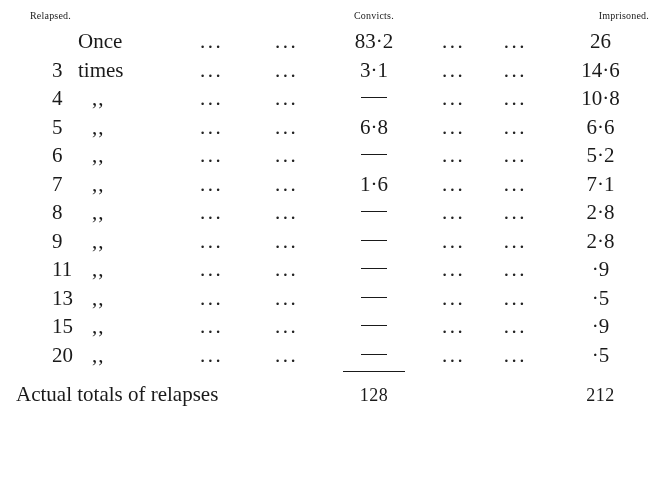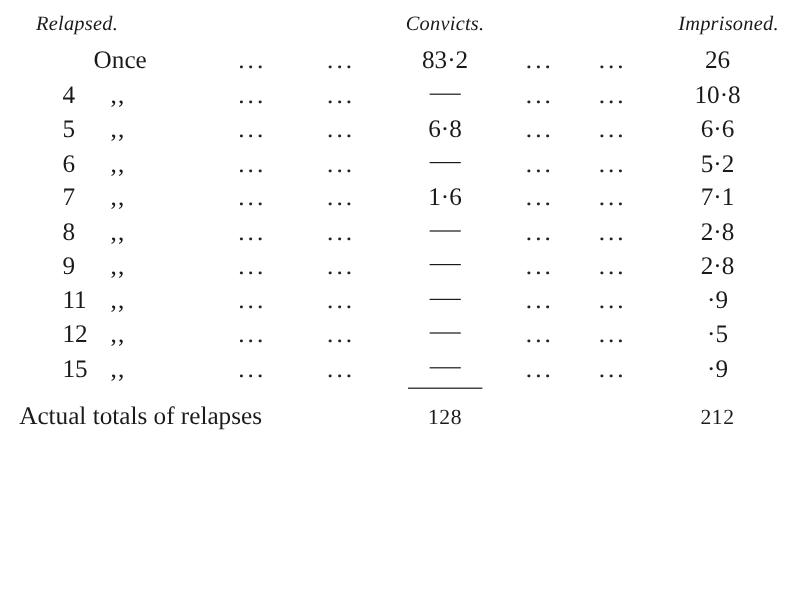--- a/index.html
+++ b/index.html
@@ -35,25 +35,24 @@
   .col-label   { width: 175px; }
   .col-dots1   { width: 80px;  }
   .col-dots2   { width: 85px;  }
   .col-conv    { width: 105px; }
   .col-dots3   { width: 70px;  }
   .col-dots4   { width: 70px;  }
   .col-imp     { width: 120px; }
 
   
   .hdr {
-    font-size: 17px;
+    font-size: 10px;
     letter-spacing: 0.2px;
     padding-bottom: 6px !important;
     white-space: nowrap;
-    font-style: italic;
   }
   .hdr-relapsed {
     text-align: left;
     padding-left: 22px !important;
   }
   .hdr-convicts {
     margin-top: 26px;
   }
   .hdr-imprisoned {
     text-align: right;
@@ -165,20 +164,29 @@
         <tr class="row">
           <td class="lbl"><span class="num"></span><span class="word">Once</span></td>
           <td class="dots">...</td>
           <td class="dots">...</td>
           <td class="val">83·2</td>
           <td class="dots">...</td>
           <td class="dots">...</td>
           <td class="val-imp">26</td>
         </tr>
         <tr class="row">
+          <td class="lbl"><span class="num">3</span><span class="word">times</span></td>
+          <td class="dots">...</td>
+          <td class="dots">...</td>
+          <td class="val">3·1</td>
+          <td class="dots">...</td>
+          <td class="dots">...</td>
+          <td class="val-imp">14·6</td>
+        </tr>
+        <tr class="row">
           <td class="lbl"><span class="num">4</span><span class="ditto">,,</span></td>
           <td class="dots">...</td>
           <td class="dots">...</td>
           <td class="val"><span class="dash"></span></td>
           <td class="dots">...</td>
           <td class="dots">...</td>
           <td class="val-imp">10·8</td>
         </tr>
         <tr class="row">
           <td class="lbl"><span class="num">5</span><span class="ditto">,,</span></td>
@@ -228,36 +236,45 @@
         <tr class="row">
           <td class="lbl"><span class="num">11</span><span class="ditto">,,</span></td>
           <td class="dots">...</td>
           <td class="dots">...</td>
           <td class="val"><span class="dash"></span></td>
           <td class="dots">...</td>
           <td class="dots">...</td>
           <td class="val-imp">·9</td>
         </tr>
         <tr class="row">
-          <td class="lbl"><span class="num">12</span><span class="ditto">,,</span></td>
+          <td class="lbl"><span class="num">13</span><span class="ditto">,,</span></td>
           <td class="dots">...</td>
           <td class="dots">...</td>
           <td class="val"><span class="dash"></span></td>
           <td class="dots">...</td>
           <td class="dots">...</td>
           <td class="val-imp">·5</td>
         </tr>
         <tr class="row">
           <td class="lbl"><span class="num">15</span><span class="ditto">,,</span></td>
           <td class="dots">...</td>
           <td class="dots">...</td>
           <td class="val"><span class="dash"></span></td>
           <td class="dots">...</td>
           <td class="dots">...</td>
           <td class="val-imp">·9</td>
+        </tr>
+        <tr class="row">
+          <td class="lbl"><span class="num">20</span><span class="ditto">,,</span></td>
+          <td class="dots">...</td>
+          <td class="dots">...</td>
+          <td class="val"><span class="dash"></span></td>
+          <td class="dots">...</td>
+          <td class="dots">...</td>
+          <td class="val-imp">·5</td>
         </tr>
       </tbody>
     <tfoot>
       <tr>
         <td class="rule-cell"></td>
         <td class="rule-cell"></td>
         <td class="rule-cell"></td>
         <td class="rule-cell">
             <span class="rule"></span>
           </td>

